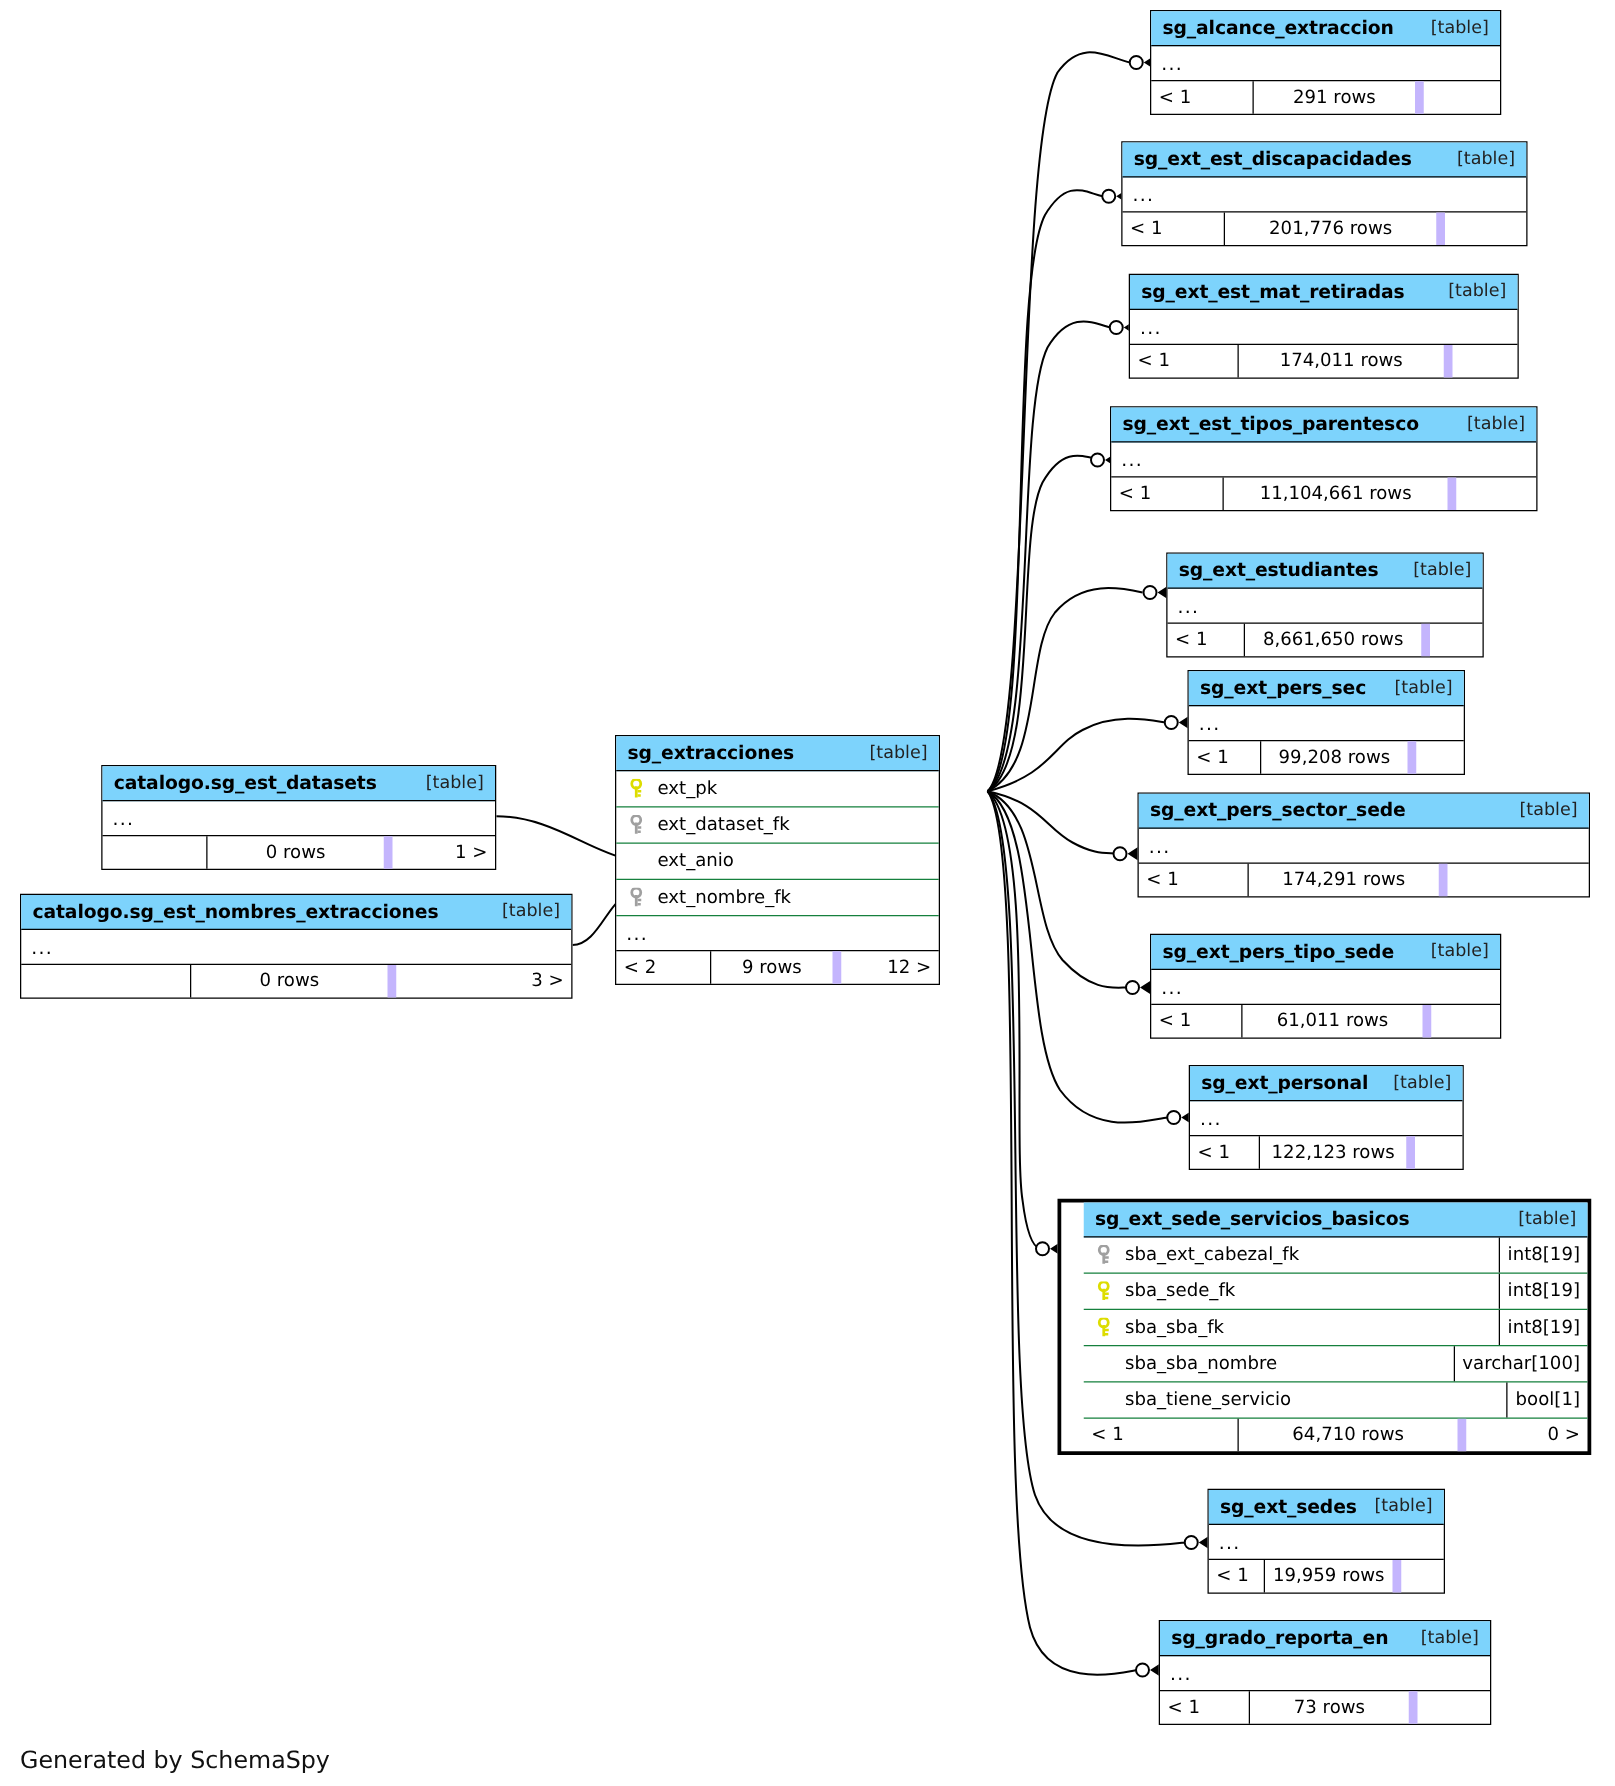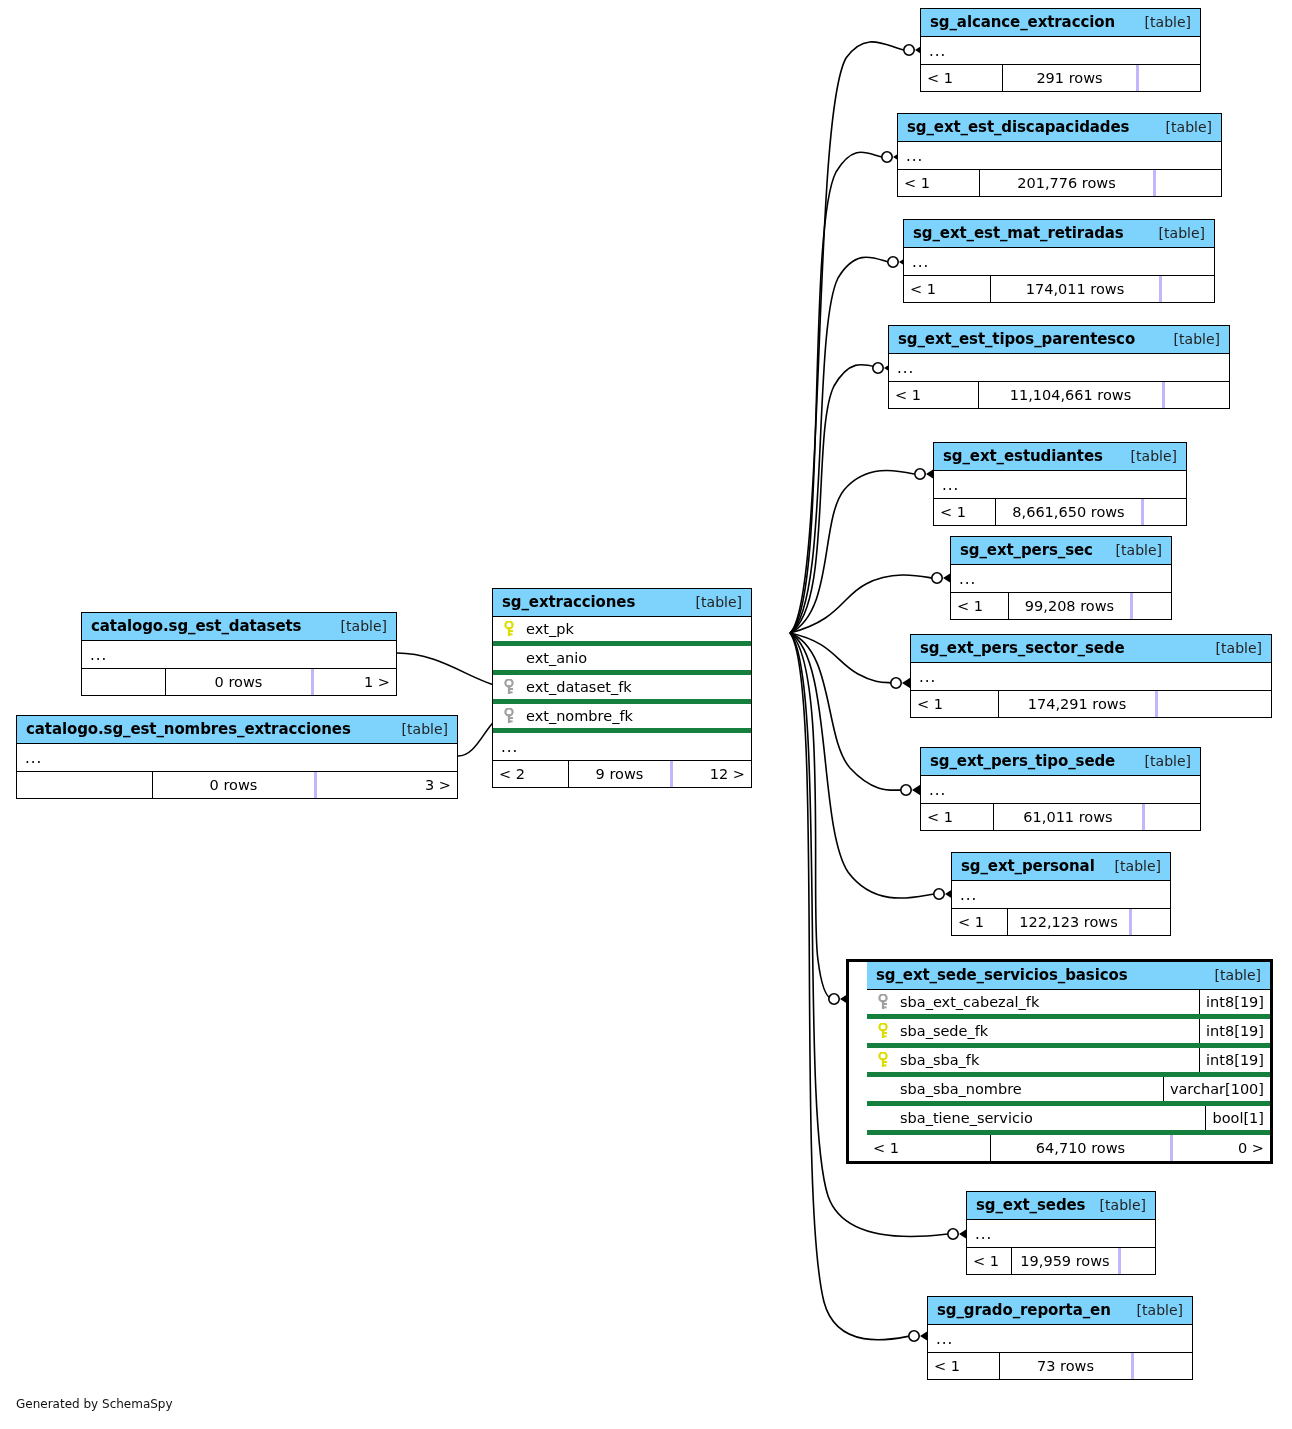--- a/index.html
+++ b/index.html
@@ -56,21 +56,21 @@
   }
   .tn-tag {
     font-size: 14px;
     color: #222222;
     white-space: nowrap;
     padding-left: 14px;
   }
   .tn-col {
     display: flex;
     align-items: center;
-    border-bottom: 5px solid #15803d;
+    border-bottom: 1px solid #15803d;
     height: 29px;
     box-sizing: border-box;
   }
   .tn-col:last-of-type { }
   .tn-col-name {
     flex: 1 1 auto;
     display: flex;
     align-items: center;
     padding-left: 8px;
     white-space: nowrap;
@@ -120,31 +120,31 @@
     overflow: hidden;
     white-space: nowrap;
   }
   .tn-foot-left {
     justify-content: flex-start;
     padding-left: 6px;
     border-right: 1px solid #000000;
   }
   .tn-foot-mid {
     justify-content: center;
-    border-right: 3px solid #c4b5fd;
+    border-right: 7px solid #c4b5fd;
   }
   .tn-foot-right {
     justify-content: flex-end;
     padding-right: 6px;
   }
   .credit {
     position: absolute;
     left: 16px;
     top: 1397px;
-    font-size: 12px;
+    font-size: 19px;
     color: #111111;
     white-space: nowrap;
   }
 </style>
 </head>
 <body>
 
 <div id="canvas">
 
   <svg id="edges" viewBox="0 0 1292 1429" xmlns="http://www.w3.org/2000/svg">
@@ -435,38 +435,38 @@
                 <circle cx="6" cy="4" r="3.6" fill="none" stroke="#dddd00" stroke-width="2.2"></circle>
                 <rect x="4.9" y="6" width="2.2" height="9" fill="#dddd00"></rect>
                 <rect x="7" y="9" width="3" height="2" fill="#dddd00"></rect>
                 <rect x="7" y="12.4" width="2.6" height="2" fill="#dddd00"></rect>
               </svg></span>
             <span>ext_pk</span>
           </div>
         </div>
         <div class="tn-col">
           <div class="tn-col-name">
+            <span class="keyicon"><svg width="14" height="16" viewBox="0 0 14 16">
+                <circle cx="6" cy="4" r="3.6" fill="none" stroke="#a0a0a0" stroke-width="2.2"></circle>
+                <rect x="4.9" y="6" width="2.2" height="9" fill="#a0a0a0"></rect>
+                <rect x="7" y="9" width="3" height="2" fill="#a0a0a0"></rect>
+                <rect x="7" y="12.4" width="2.6" height="2" fill="#a0a0a0"></rect>
+              </svg></span>
+            <span>ext_dataset_fk</span>
+          </div>
+        </div>
+        <div class="tn-col">
+          <div class="tn-col-name">
             <span class="keyicon spacer"><svg width="14" height="16" viewBox="0 0 14 16">
                 <circle cx="6" cy="4" r="3.6" fill="none" stroke="#a0a0a0" stroke-width="2.2"></circle>
                 <rect x="4.9" y="6" width="2.2" height="9" fill="#a0a0a0"></rect>
                 <rect x="7" y="9" width="3" height="2" fill="#a0a0a0"></rect>
                 <rect x="7" y="12.4" width="2.6" height="2" fill="#a0a0a0"></rect>
               </svg></span>
             <span>ext_anio</span>
-          </div>
-        </div>
-        <div class="tn-col">
-          <div class="tn-col-name">
-            <span class="keyicon"><svg width="14" height="16" viewBox="0 0 14 16">
-                <circle cx="6" cy="4" r="3.6" fill="none" stroke="#a0a0a0" stroke-width="2.2"></circle>
-                <rect x="4.9" y="6" width="2.2" height="9" fill="#a0a0a0"></rect>
-                <rect x="7" y="9" width="3" height="2" fill="#a0a0a0"></rect>
-                <rect x="7" y="12.4" width="2.6" height="2" fill="#a0a0a0"></rect>
-              </svg></span>
-            <span>ext_dataset_fk</span>
           </div>
         </div>
         <div class="tn-col">
           <div class="tn-col-name">
             <span class="keyicon"><svg width="14" height="16" viewBox="0 0 14 16">
                 <circle cx="6" cy="4" r="3.6" fill="none" stroke="#a0a0a0" stroke-width="2.2"></circle>
                 <rect x="4.9" y="6" width="2.2" height="9" fill="#a0a0a0"></rect>
                 <rect x="7" y="9" width="3" height="2" fill="#a0a0a0"></rect>
                 <rect x="7" y="12.4" width="2.6" height="2" fill="#a0a0a0"></rect>
               </svg></span>

